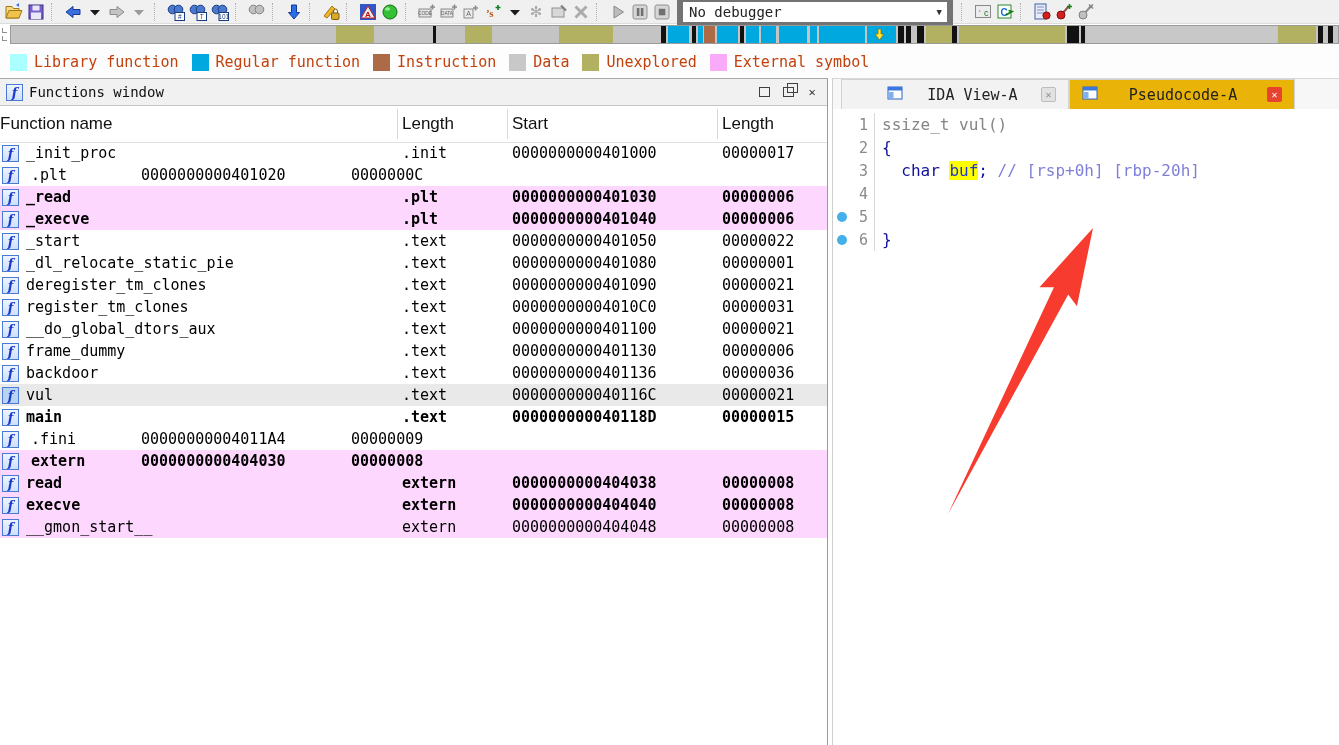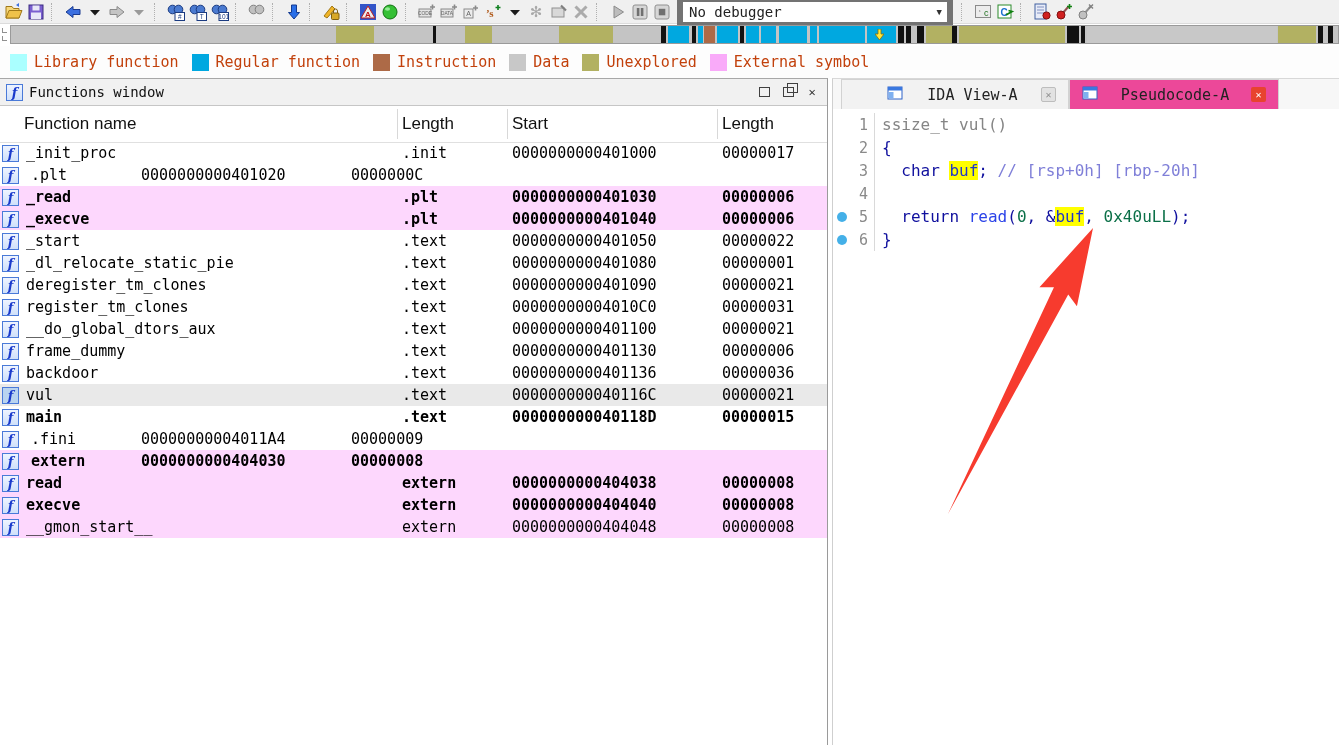--- a/index.html
+++ b/index.html
@@ -56,21 +56,21 @@
   .frow.pink-bold, .frow.bold{font-weight:bold;}
   .frow.selected{background:var(--row-selected);}
   .frow.selected .ficon{background:#b9d4f0;}
   
   #rightpanel{position:absolute;left:832px;top:78px;right:0;bottom:0;background:#fff;
               border-top:1px solid #d8d8d8;border-left:1px solid #cfcfcf;box-sizing:border-box;}
   #tabbar{height:30px;display:flex;align-items:stretch;background:#f7f7f7;padding-left:8px;}
   .tab{display:flex;align-items:center;gap:10px;padding:0 12px;border:1px solid #d2d2d2;border-bottom:none;
        font-family:"DejaVu Sans Mono",monospace;font-size:15px;color:#222;box-sizing:border-box;}
   .tab.inactive{background:#f2f2f2;width:228px;padding-left:45px;}
-  .tab.active{background:#ec4899;width:210px;justify-content:space-between;}
+  .tab.active{background:#eab308;width:226px;justify-content:space-between;}
   .tab .tlabel{flex:1;text-align:center;}
   .closebox{width:15px;height:15px;border-radius:2px;display:flex;align-items:center;justify-content:center;
             font-size:10px;line-height:1;}
   .closebox.gray{background:#e2e2e2;border:1px solid #bdbdbd;color:#8f8f8f;box-sizing:border-box;}
   .closebox.red{background:#e8432f;color:#fff;font-weight:bold;}
   
   #codearea{position:absolute;left:0;top:30px;right:0;bottom:0;background:#fff;padding-top:4px;}
   .cline{position:relative;height:23px;display:flex;align-items:center;
          font-family:"DejaVu Sans Mono",monospace;font-size:16px;}
   .gutter{width:42px;height:100%;border-right:1px solid #d9d9d9;box-sizing:border-box;position:relative;
@@ -373,21 +373,21 @@
       <span class="spacer"></span>
       <span class="winbtn">
           <span class="wb-max"></span>
         </span>
       <span class="winbtn">
           <span class="wb-float"></span>
         </span>
       <span class="winbtn">✕</span>
     </div>
     <div id="funchdr">
-        <span style="left: 24px; text-align: center;">Function name</span>
+        <span style="left: 0; text-align: center;">Function name</span>
         <span style="left: 402px;">Length</span>
         <span style="left: 512px;">Start</span>
         <span style="left: 722px;">Length</span>
         <div class="vsep" style="left: 397px;"></div>
         <div class="vsep" style="left: 507px;"></div>
         <div class="vsep" style="left: 717px;"></div>
       </div>
     <div id="funcrows">
         <div class="frow plain">
           <div class="iconcell">
@@ -595,21 +595,20 @@
           <div class="gutter">
             <span>4</span>
           </div>
           <div class="ccontent"></div>
         </div>
         <div class="cline">
           <div class="gutter">
             <span class="bpdot"></span>
             <span>5</span>
           </div>
-          <div class="ccontent"><span class="c-kw">  return </span><span class="c-call">read</span><span class="c-kw">(</span><span class="c-num">0</span><span class="c-kw">, &amp;</span><span class="c-hl">buf</span><span class="c-kw">, </span><span class="c-num">0x40uLL</span><span class="c-kw">);</span></div>
         </div>
         <div class="cline">
           <div class="gutter">
             <span class="bpdot"></span>
             <span>6</span>
           </div>
           <div class="ccontent"><span class="c-kw">}</span></div>
         </div>
       </div>
   </div>

